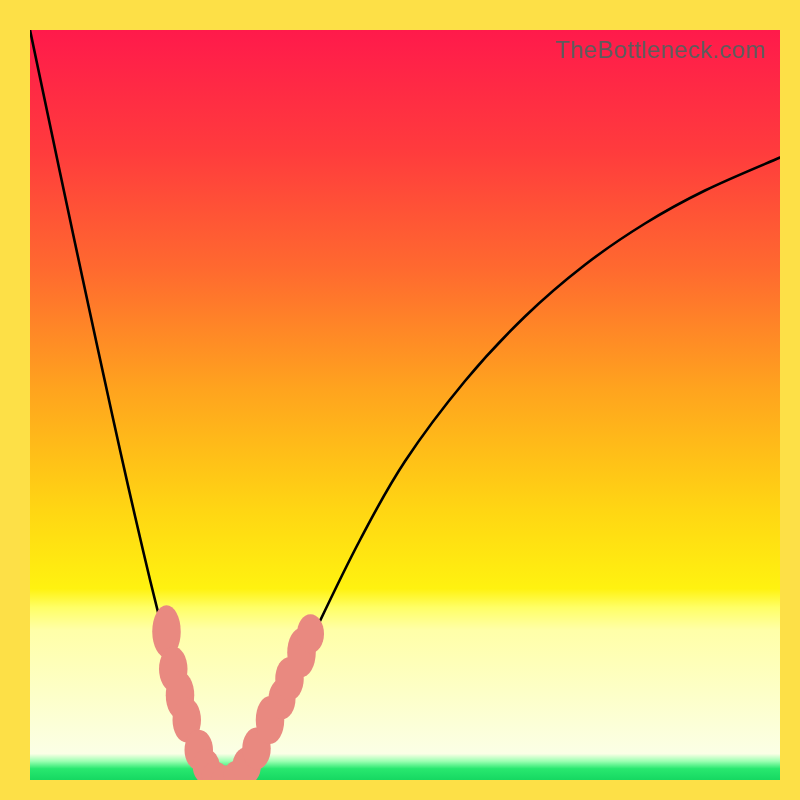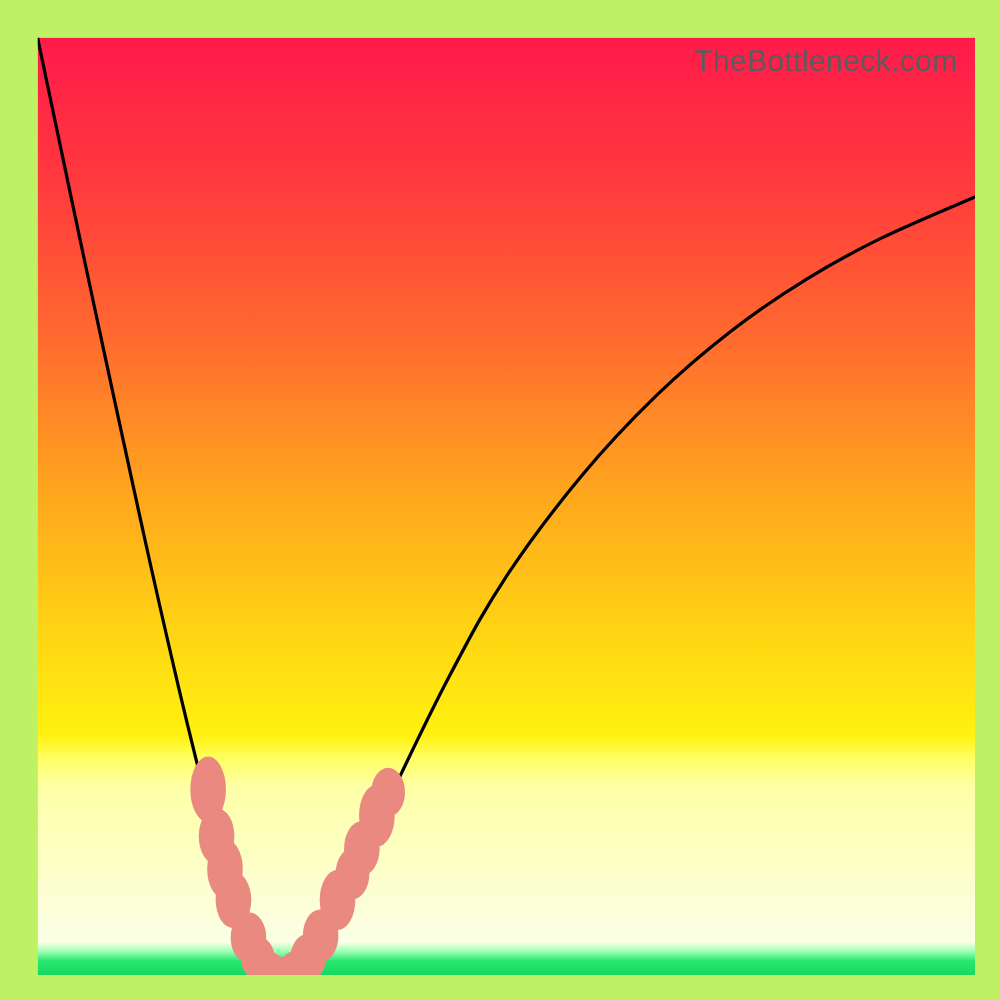--- a/index.html
+++ b/index.html
@@ -8,21 +8,21 @@
     width: 800px;
     height: 800px;
     overflow: hidden;
     background: #000;
     font-family: Arial, Helvetica, sans-serif;
   }
   .frame {
     position: absolute;
     left: 0; top: 0;
     width: 800px; height: 800px;
-    background: #bef264;
+    background: #fde047;
   }
   .plot-area {
     position: absolute;
     left: 30px;
     top: 30px;
     width: 750px;
     height: 750px;
     overflow: hidden;
   }
   .gradient-bg {

